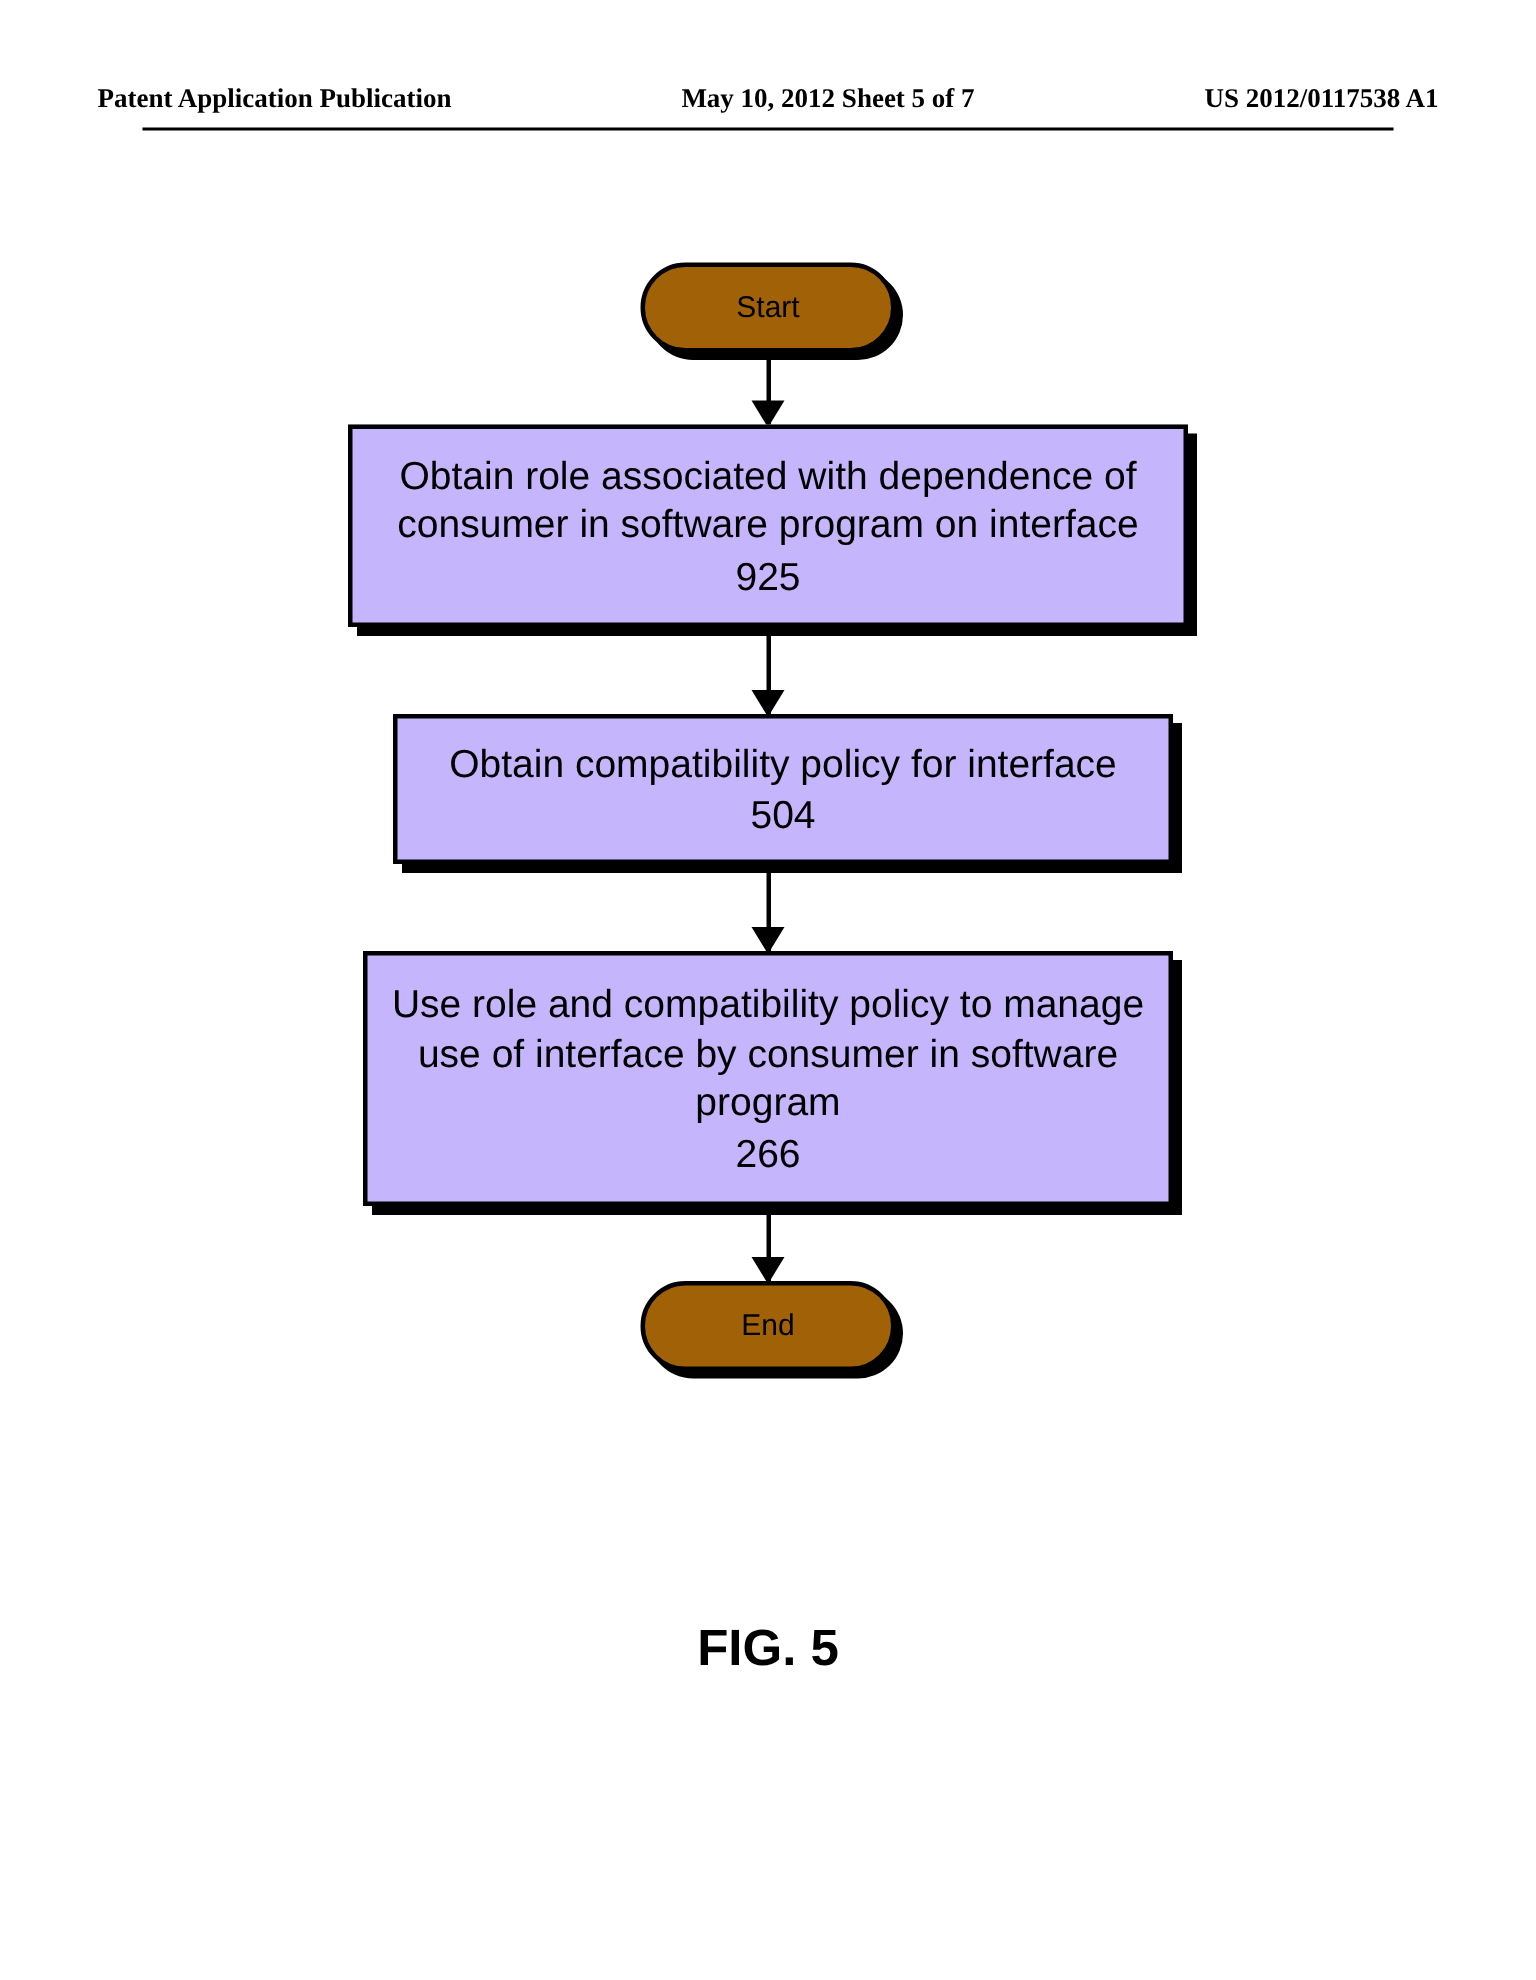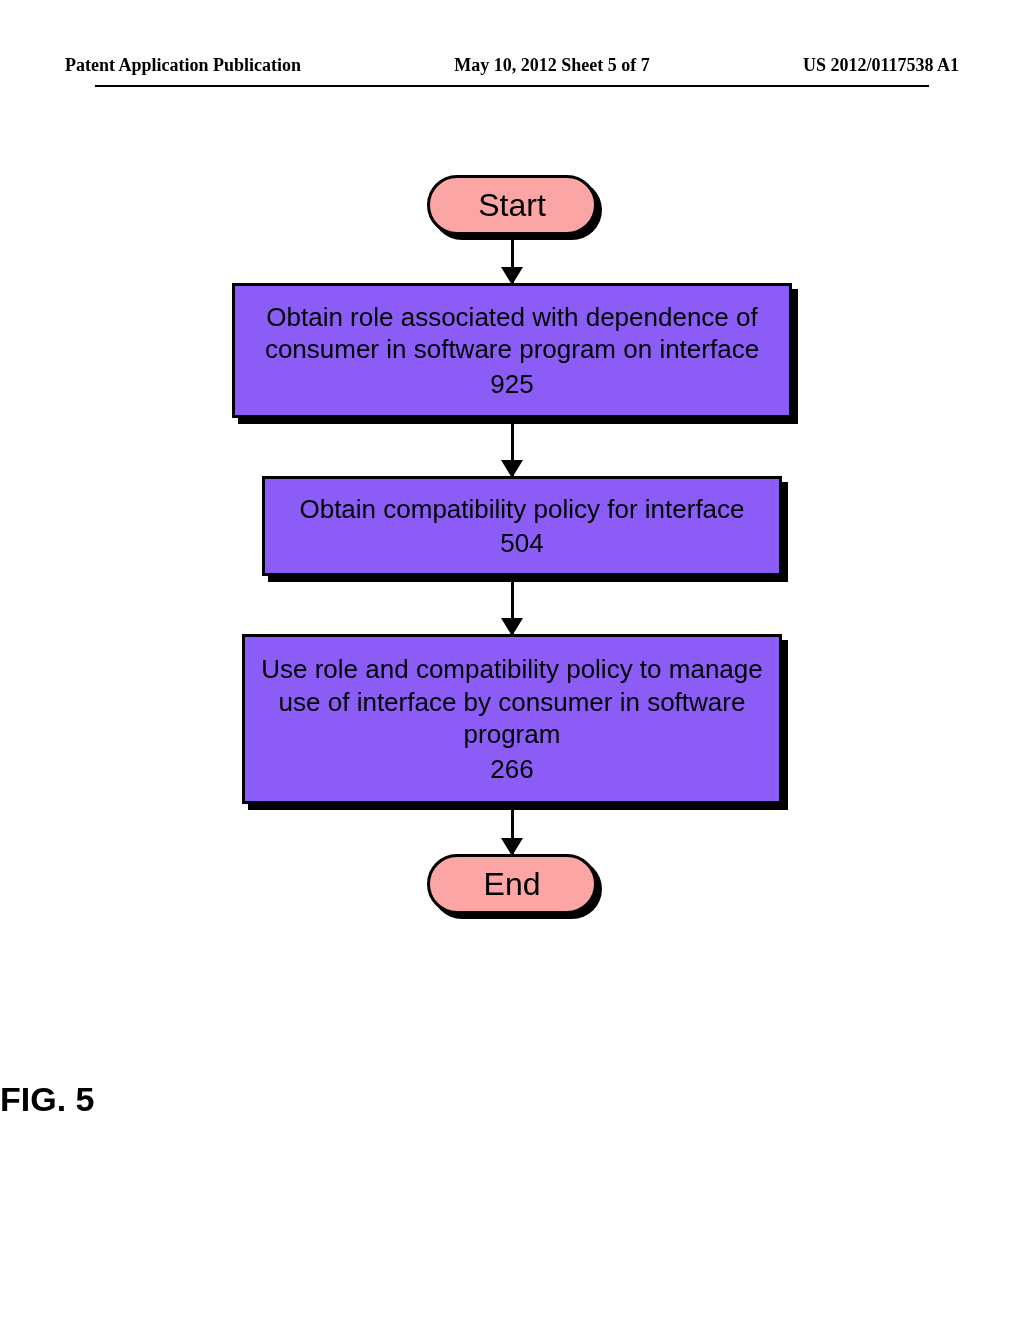--- a/index.html
+++ b/index.html
@@ -48,45 +48,45 @@
       left: 0;
       width: 100%;
       display: flex;
       flex-direction: column;
       align-items: center;
     }
     .terminal {
       position: relative;
       width: 170px;
       height: 60px;
-      background: #fca5a5;
+      background: #a16207;
       border: 3px solid black;
       border-radius: 30px;
       display: flex;
       align-items: center;
       justify-content: center;
-      font-size: 32px;
+      font-size: 20px;
     }
     .terminal-shadow {
       position: absolute;
       width: 170px;
       height: 60px;
       background: black;
       border-radius: 30px;
       top: 5px;
       left: 5px;
       z-index: -1;
     }
     .terminal-wrap {
       position: relative;
       z-index: 1;
     }
     .process {
       position: relative;
-      background: #8b5cf6;
+      background: #c4b5fd;
       border: 3px solid black;
       display: flex;
       flex-direction: column;
       align-items: center;
       justify-content: center;
       font-size: 26px;
       text-align: center;
       padding: 12px 14px;
       line-height: 1.25;
     }
@@ -137,21 +137,21 @@
     .arrow-4 { height: 50px; }
     .ref-num {
       font-size: 26px;
       margin-top: 2px;
     }
     .figure-label {
       position: absolute;
       top: 1080px;
       left: 0;
       width: 100%;
-      text-align: left;
+      text-align: center;
       font-size: 34px;
       font-weight: bold;
     }
   </style>
 </head>
 <body>
 
 <div class="header">
   <span class="header-left">Patent Application Publication</span>
   <span class="header-center">May 10, 2012  Sheet 5 of 7</span>

